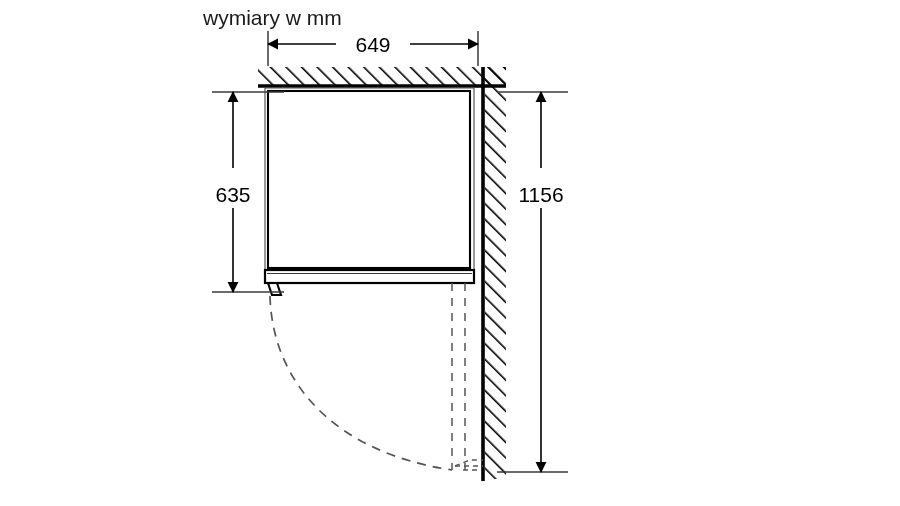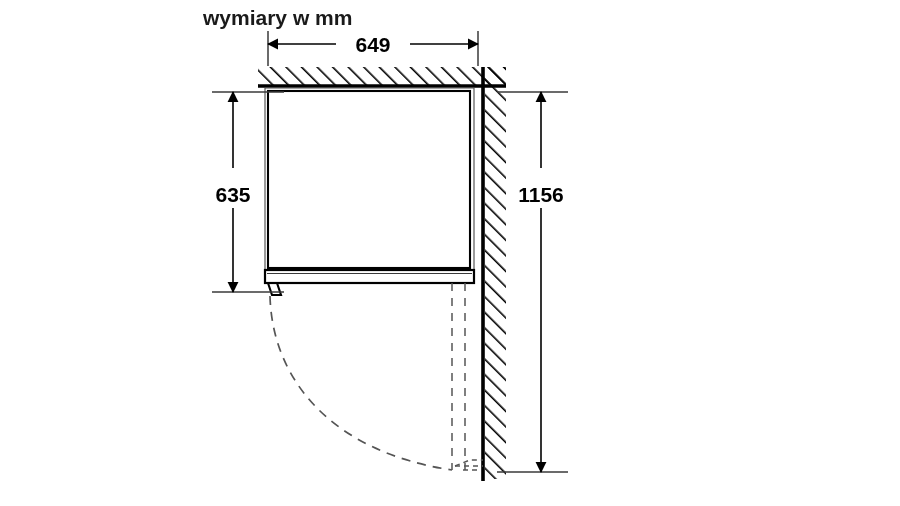--- a/index.html
+++ b/index.html
@@ -11,21 +11,20 @@
     width: 900px;
     height: 506px;
     overflow: hidden;
     font-family: "Liberation Sans", sans-serif;
   }
   #drawing-root {
     position: relative;
     width: 900px;
     height: 406px;
     background: #ffffff;
-    font-weight: bold;
   }
   #drawing-svg {
     position: absolute;
     top: 0;
     left: 0;
     width: 900px;
     height: 506px;
     display: block;
   }
   .dim-text {

